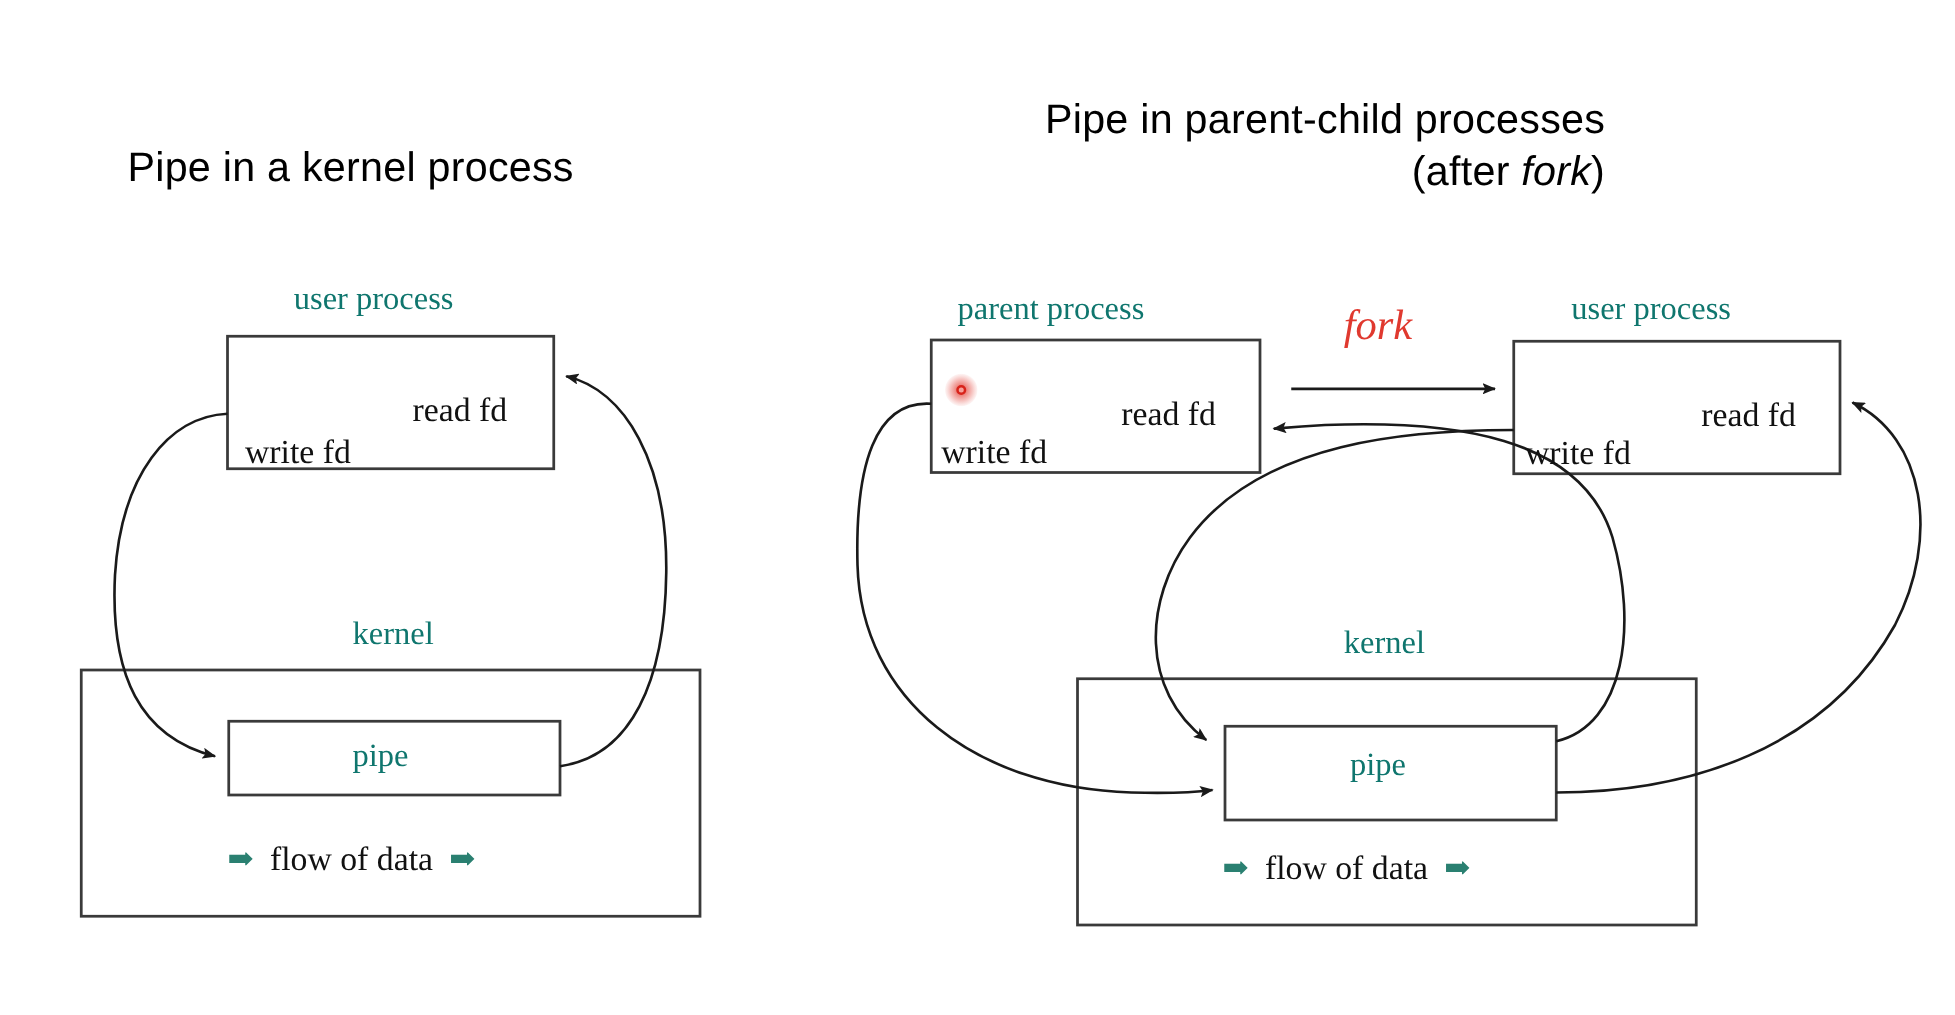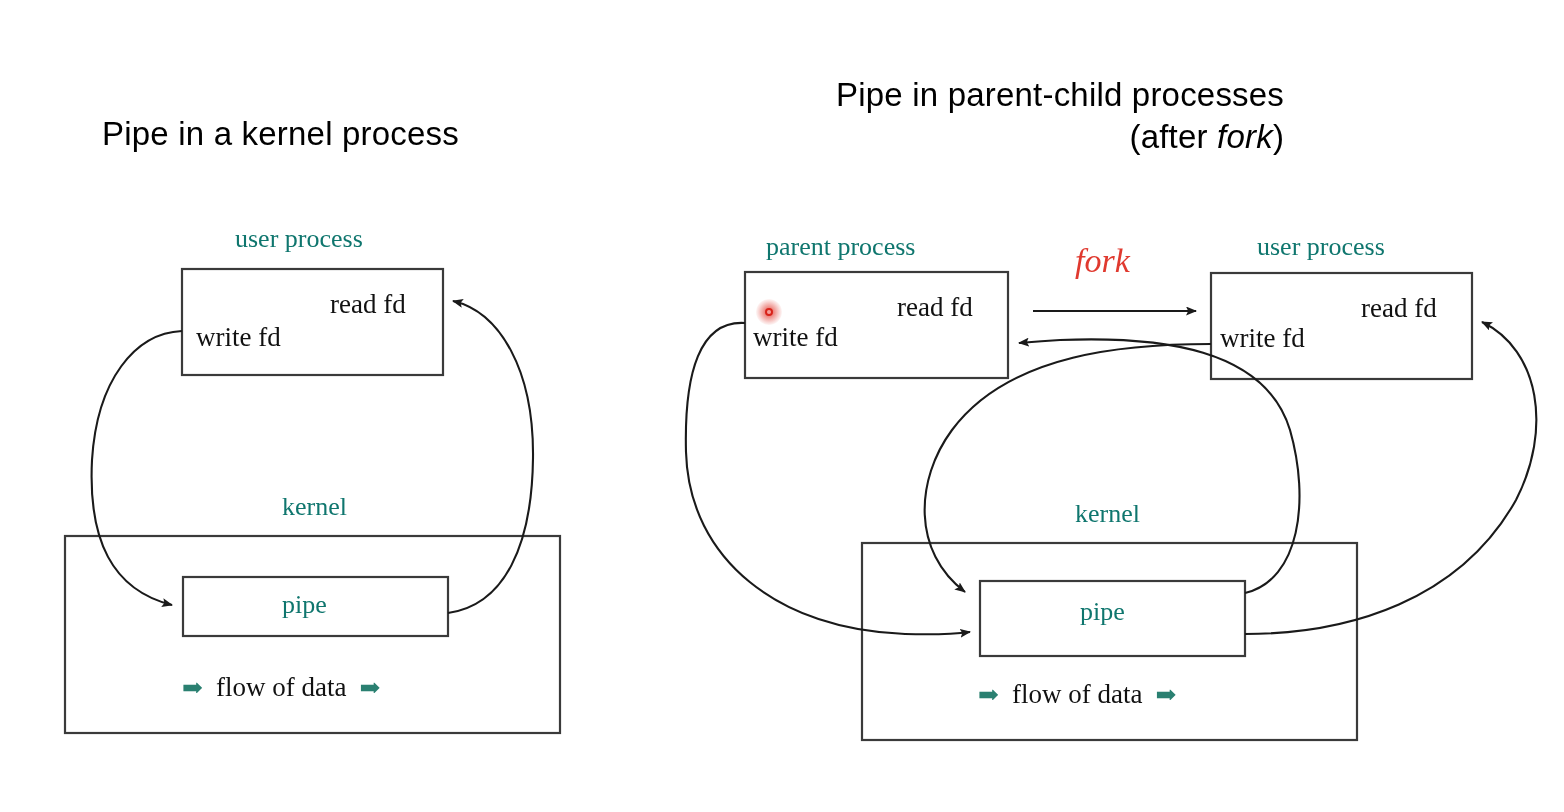--- a/index.html
+++ b/index.html
@@ -58,20 +58,21 @@
     font-size: 26px;
     color: #0f766e;
     white-space: nowrap;
   }
   .fd-label {
     position: absolute;
     font-family: "Liberation Serif", "DejaVu Serif", serif;
     font-size: 27px;
     color: #111111;
     white-space: nowrap;
+    margin-top: 24px;
   }
   .fork-label {
     position: absolute;
     color: #e0392f;
     font-family: "Liberation Serif", "DejaVu Serif", serif;
     font-style: italic;
     font-size: 34px;
     white-space: nowrap;
   }
   .flow-label {

